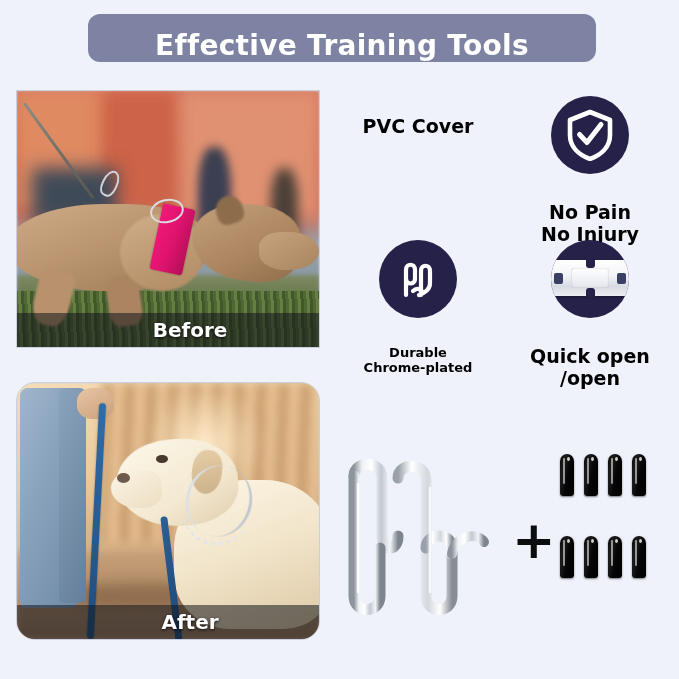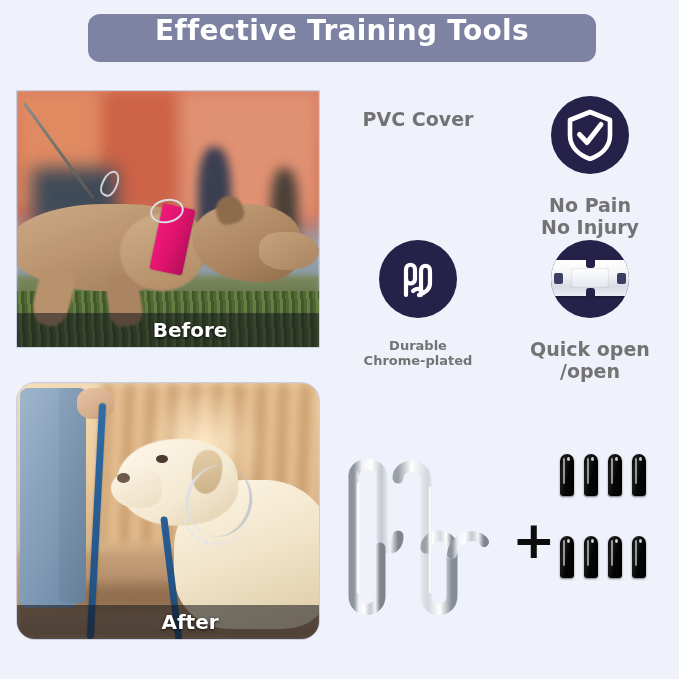--- a/index.html
+++ b/index.html
@@ -11,21 +11,21 @@
     position:relative;
   }
   .root{position:absolute;inset:0;}
 
   
   .title-wrap{
     position:absolute;left:88px;top:14px;width:508px;height:48px;
     background:#7e83a4;
     border-radius:12px;
     box-shadow:0 0 0 3px #eff2fb;
-    display:flex;align-items:flex-start;justify-content:center;
+    display:flex;align-items:flex-end;justify-content:center;
   }
   .title-text{
     color:#ffffff;font-size:28px;font-weight:bold;letter-spacing:.3px;
     white-space:nowrap;
     font-family:"DejaVu Sans", sans-serif;
   }
 
   
   .photo{
     position:absolute;left:16px;width:302px;
@@ -164,21 +164,21 @@
     background:#252148;
     margin:0 auto;
     display:flex;align-items:center;justify-content:center;
     position:relative;overflow:hidden;
   }
   .badge-pvc-text{
     color:#fff;font-size:25px;font-weight:bold;letter-spacing:-.5px;
     font-family:"DejaVu Sans", sans-serif;
   }
   .f-label{
-    margin-top:20px;color:#737373;font-size:19px;font-weight:bold;
+    margin-top:27px;color:#000000;font-size:19px;font-weight:bold;
     line-height:1.16;white-space:pre-line;
     font-family:"DejaVu Sans", sans-serif;
   }
   .f-label.wide{font-size:13px;}
 
   
   .buckle{
     position:absolute;left:-10%;top:26%;width:120%;height:46%;
     background:linear-gradient(180deg,#ffffff 0%,#f3f4f7 42%,#d8dbe3 74%,#eceef3 100%);
     border-radius:5px;

